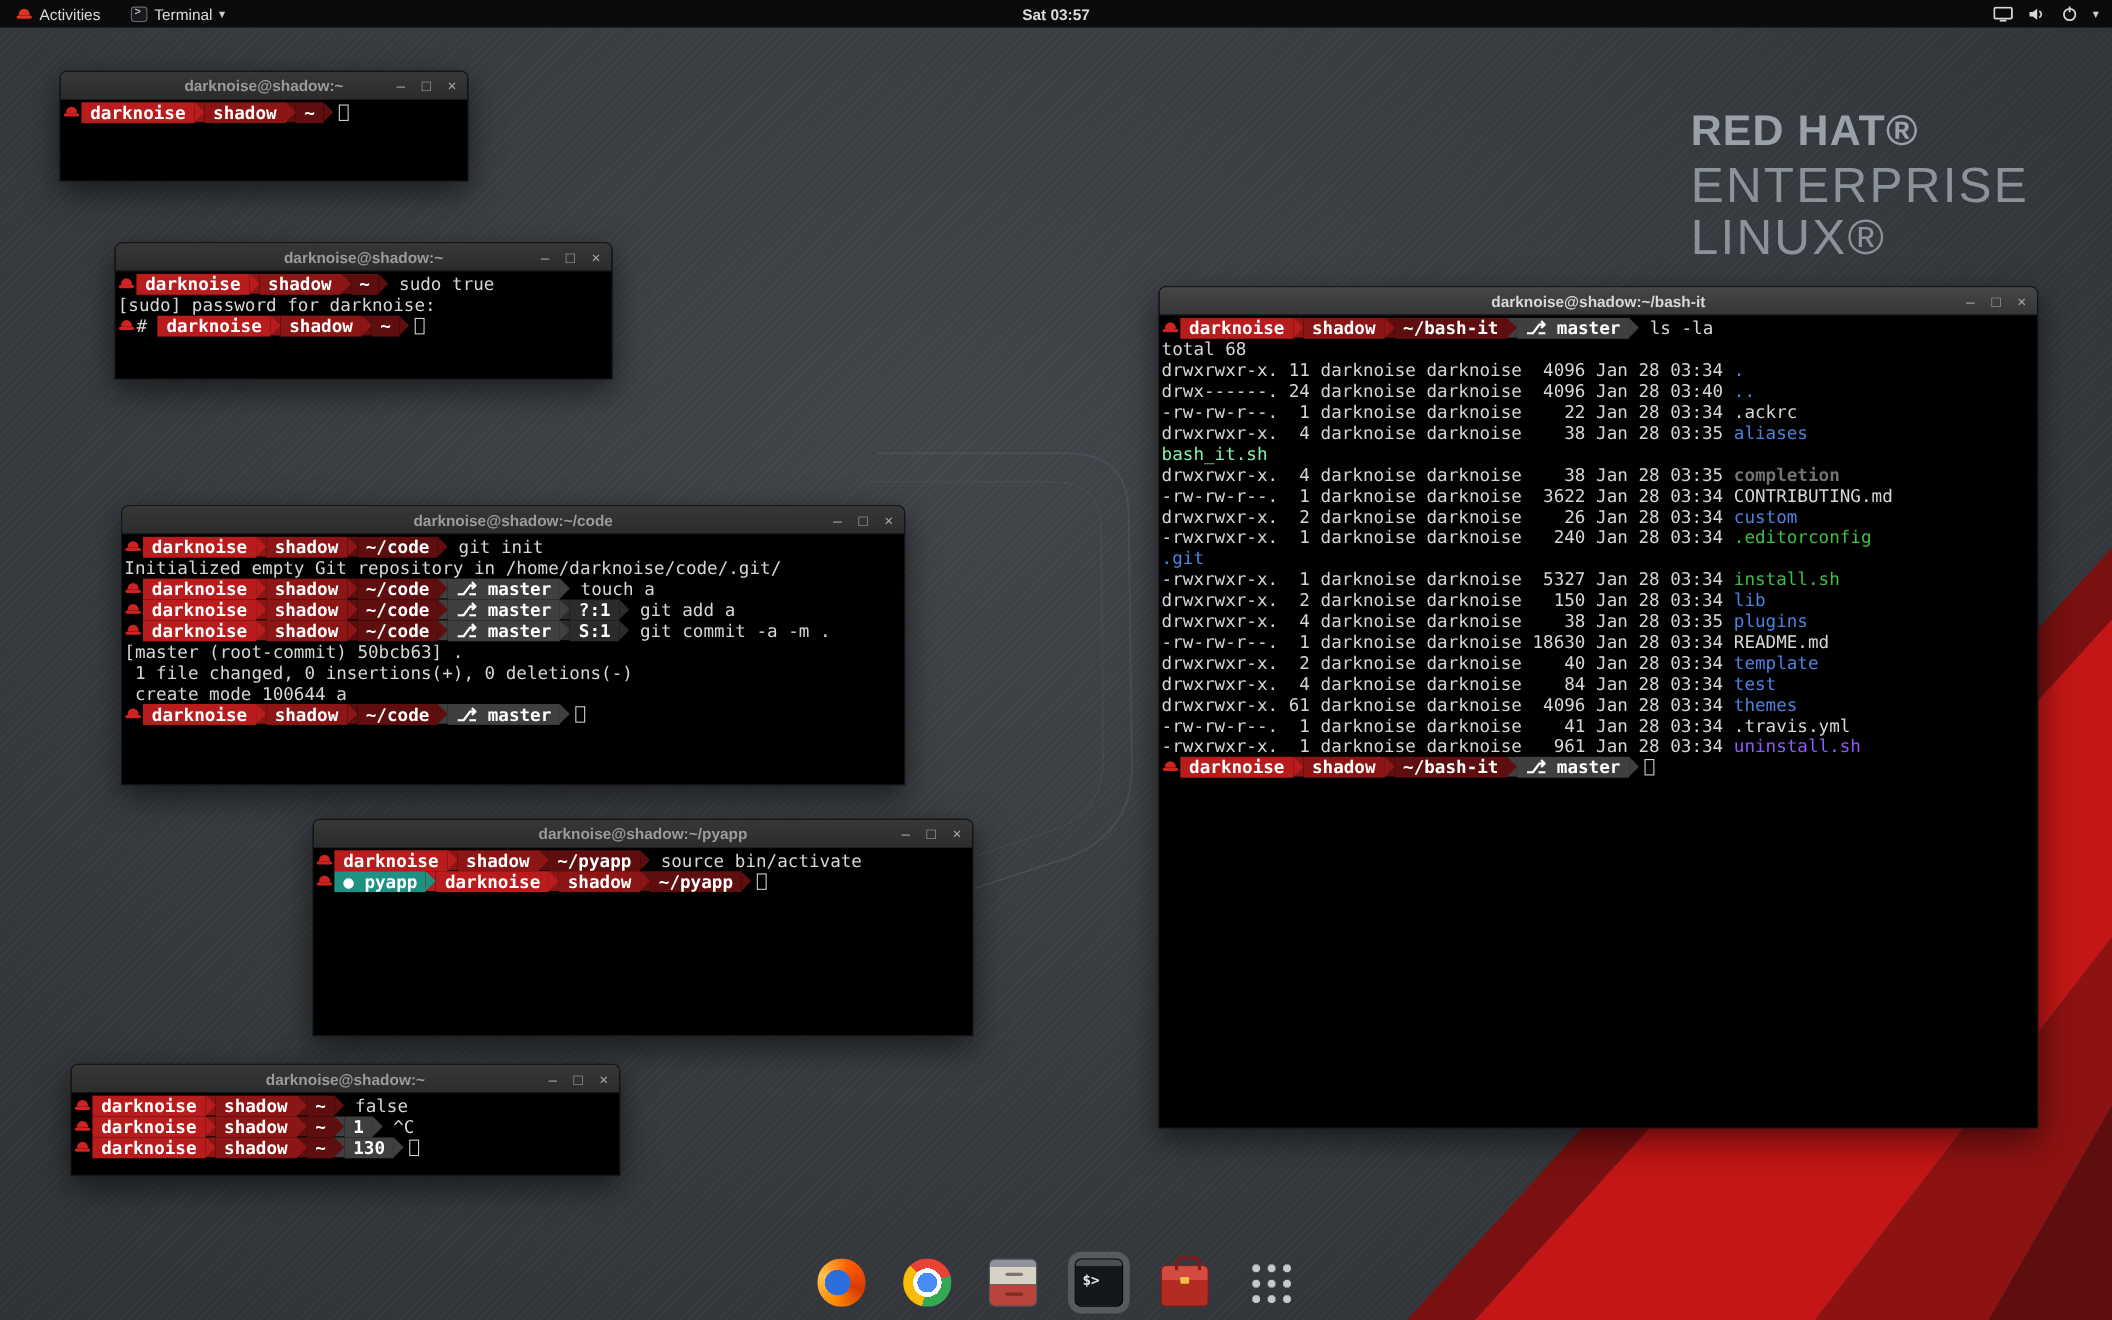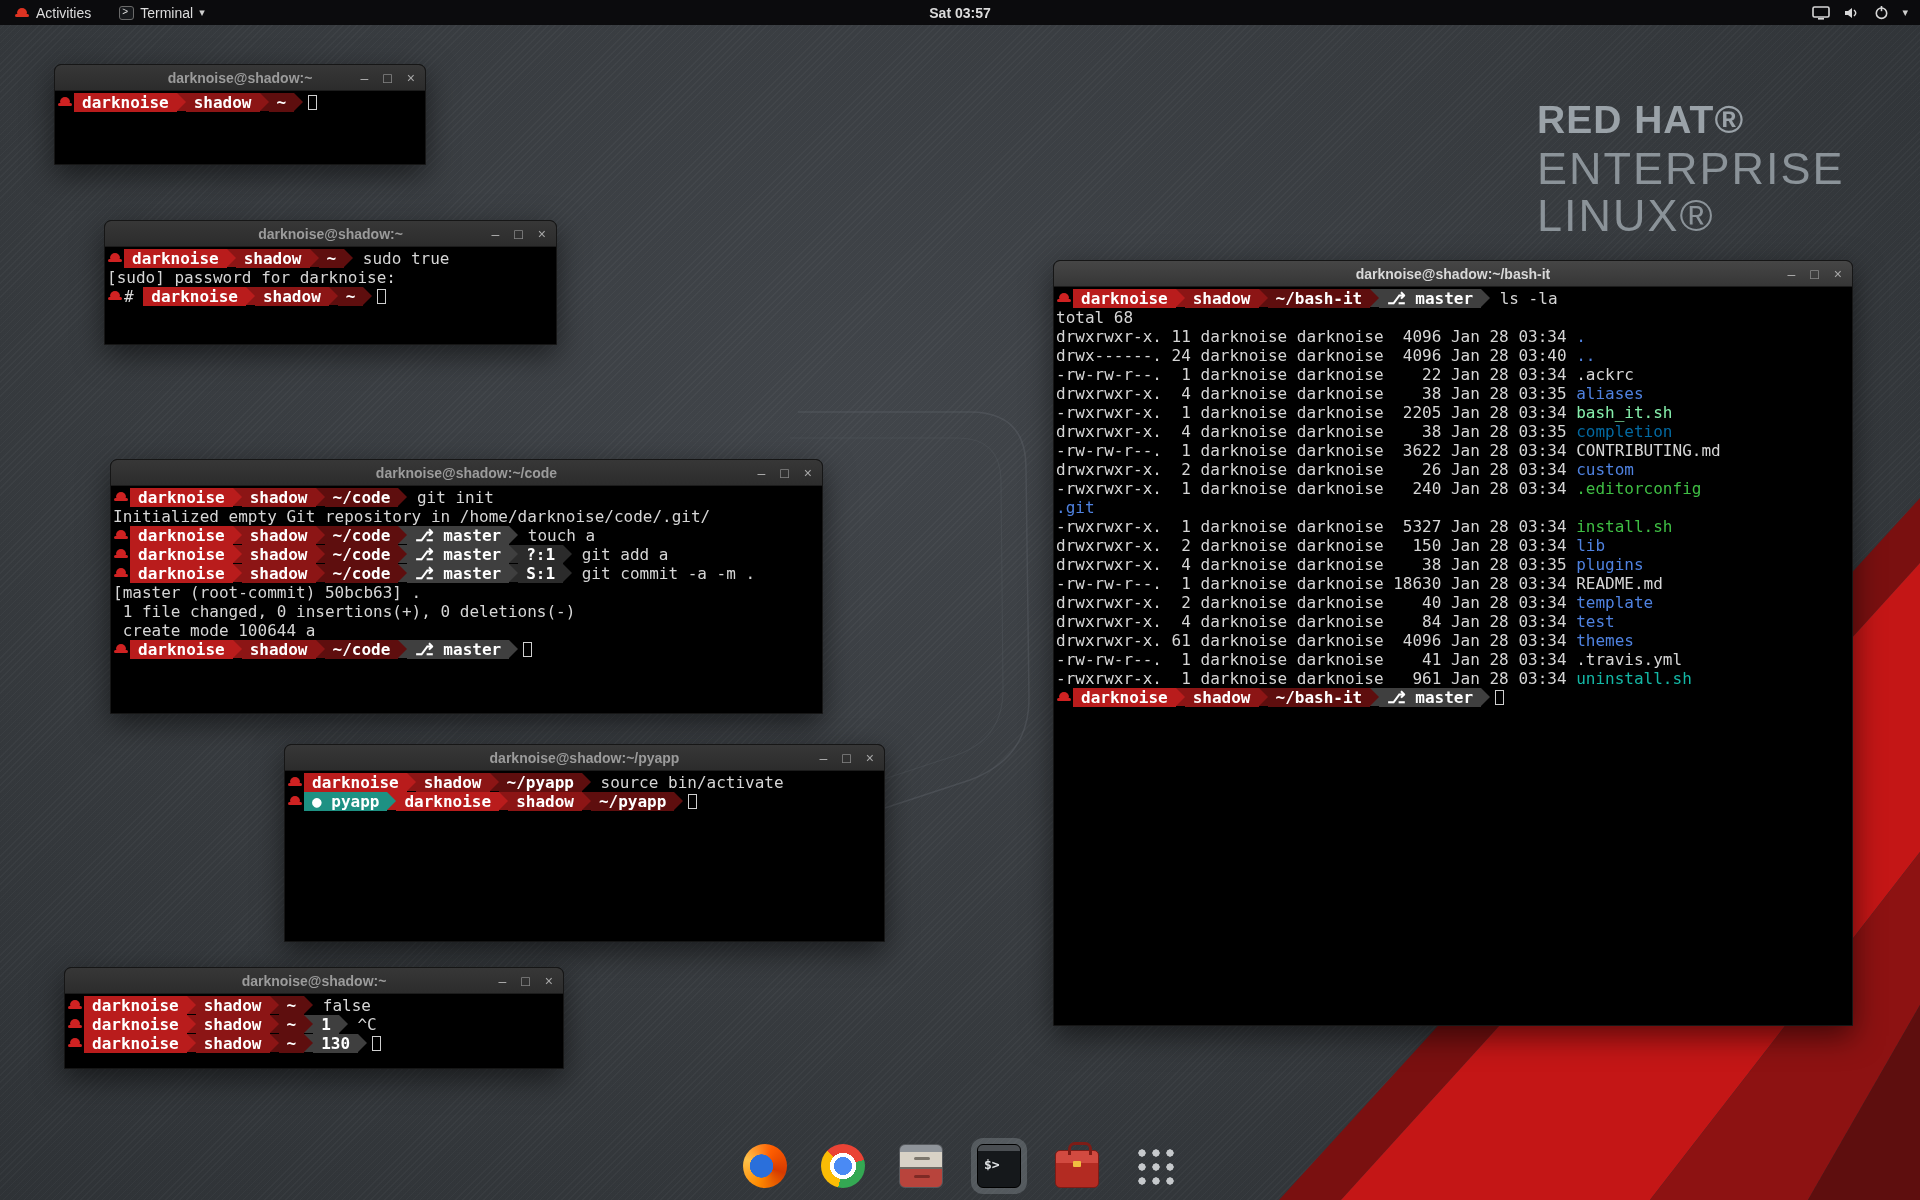--- a/index.html
+++ b/index.html
@@ -253,35 +253,35 @@
       <span class="wbtn">×</span>
     </span>
   </div>
   <div class="tbody">
       <div class="trow"><span class="hat"></span><span class="pseg" style="background: rgb(185, 28, 28);">darknoise</span><span class="parrow" style="border-left-color: rgb(185, 28, 28); background: rgb(140, 21, 21);"></span><span class="pseg" style="background: rgb(140, 21, 21);">shadow</span><span class="parrow" style="border-left-color: rgb(140, 21, 21); background: rgb(94, 14, 14);"></span><span class="pseg" style="background: rgb(94, 14, 14);">~/bash-it</span><span class="parrow" style="border-left-color: rgb(94, 14, 14); background: rgb(63, 63, 63);"></span><span class="pseg" style="background: rgb(63, 63, 63);">⎇ master</span><span class="parrow" style="border-left-color: rgb(63, 63, 63);"></span><span class="ttext"> ls -la</span></div>
       <div class="trow"><span class="ttext">total 68</span></div>
       <div class="trow"><span class="ttext">drwxrwxr-x. 11 darknoise darknoise  4096 Jan 28 03:34 </span><span class="ttext" style="color: rgb(79, 130, 224);">.</span></div>
       <div class="trow"><span class="ttext">drwx------. 24 darknoise darknoise  4096 Jan 28 03:40 </span><span class="ttext" style="color: rgb(79, 130, 224);">..</span></div>
       <div class="trow"><span class="ttext">-rw-rw-r--.  1 darknoise darknoise    22 Jan 28 03:34 </span><span class="ttext">.ackrc</span></div>
       <div class="trow"><span class="ttext">drwxrwxr-x.  4 darknoise darknoise    38 Jan 28 03:35 </span><span class="ttext" style="color: rgb(79, 130, 224);">aliases</span></div>
-      <div class="trow"><span class="ttext">-rwxrwxr-x.  1 darknoise darknoise  2205 Jan 28 03:34 </span><span class="ttext" style="color: #86efac;">bash_it.sh</span></div>
-      <div class="trow"><span class="ttext">drwxrwxr-x.  4 darknoise darknoise    38 Jan 28 03:35 </span><span class="ttext" style="color: #0369a1;">completion</span></div>
+      <div class="trow"><span class="ttext" style="color: #86efac;">bash_it.sh</span></div>
+      <div class="trow"><span class="ttext">drwxrwxr-x.  4 darknoise darknoise    38 Jan 28 03:35 </span><span class="ttext" style="color: #737373; font-weight: bold;">completion</span></div>
       <div class="trow"><span class="ttext">-rw-rw-r--.  1 darknoise darknoise  3622 Jan 28 03:34 </span><span class="ttext">CONTRIBUTING.md</span></div>
       <div class="trow"><span class="ttext">drwxrwxr-x.  2 darknoise darknoise    26 Jan 28 03:34 </span><span class="ttext" style="color: rgb(79, 130, 224);">custom</span></div>
       <div class="trow"><span class="ttext">-rwxrwxr-x.  1 darknoise darknoise   240 Jan 28 03:34 </span><span class="ttext" style="color: rgb(63, 191, 68);">.editorconfig</span></div>
       <div class="trow"><span class="ttext" style="color: rgb(79, 130, 224);">.git</span></div>
       <div class="trow"><span class="ttext">-rwxrwxr-x.  1 darknoise darknoise  5327 Jan 28 03:34 </span><span class="ttext" style="color: rgb(63, 191, 68);">install.sh</span></div>
       <div class="trow"><span class="ttext">drwxrwxr-x.  2 darknoise darknoise   150 Jan 28 03:34 </span><span class="ttext" style="color: rgb(79, 130, 224);">lib</span></div>
       <div class="trow"><span class="ttext">drwxrwxr-x.  4 darknoise darknoise    38 Jan 28 03:35 </span><span class="ttext" style="color: rgb(79, 130, 224);">plugins</span></div>
       <div class="trow"><span class="ttext">-rw-rw-r--.  1 darknoise darknoise 18630 Jan 28 03:34 </span><span class="ttext">README.md</span></div>
       <div class="trow"><span class="ttext">drwxrwxr-x.  2 darknoise darknoise    40 Jan 28 03:34 </span><span class="ttext" style="color: rgb(79, 130, 224);">template</span></div>
       <div class="trow"><span class="ttext">drwxrwxr-x.  4 darknoise darknoise    84 Jan 28 03:34 </span><span class="ttext" style="color: rgb(79, 130, 224);">test</span></div>
       <div class="trow"><span class="ttext">drwxrwxr-x. 61 darknoise darknoise  4096 Jan 28 03:34 </span><span class="ttext" style="color: rgb(79, 130, 224);">themes</span></div>
       <div class="trow"><span class="ttext">-rw-rw-r--.  1 darknoise darknoise    41 Jan 28 03:34 </span><span class="ttext">.travis.yml</span></div>
-      <div class="trow"><span class="ttext">-rwxrwxr-x.  1 darknoise darknoise   961 Jan 28 03:34 </span><span class="ttext" style="color: #14b8a6;">uninstall.sh</span></div>
+      <div class="trow"><span class="ttext">-rwxrwxr-x.  1 darknoise darknoise   961 Jan 28 03:34 </span><span class="ttext" style="color: #8b5cf6;">uninstall.sh</span></div>
       <div class="trow"><span class="hat"></span><span class="pseg" style="background: rgb(185, 28, 28);">darknoise</span><span class="parrow" style="border-left-color: rgb(185, 28, 28); background: rgb(140, 21, 21);"></span><span class="pseg" style="background: rgb(140, 21, 21);">shadow</span><span class="parrow" style="border-left-color: rgb(140, 21, 21); background: rgb(94, 14, 14);"></span><span class="pseg" style="background: rgb(94, 14, 14);">~/bash-it</span><span class="parrow" style="border-left-color: rgb(94, 14, 14); background: rgb(63, 63, 63);"></span><span class="pseg" style="background: rgb(63, 63, 63);">⎇ master</span><span class="parrow" style="border-left-color: rgb(63, 63, 63);"></span><span class="tcursor"></span></div>
     </div>
 </div>
 
 <div class="dock">
   <div class="dock-slot">
       <div class="dicon icon-firefox"></div>
     </div>
   <div class="dock-slot">
       <div class="dicon icon-chrome"></div>

